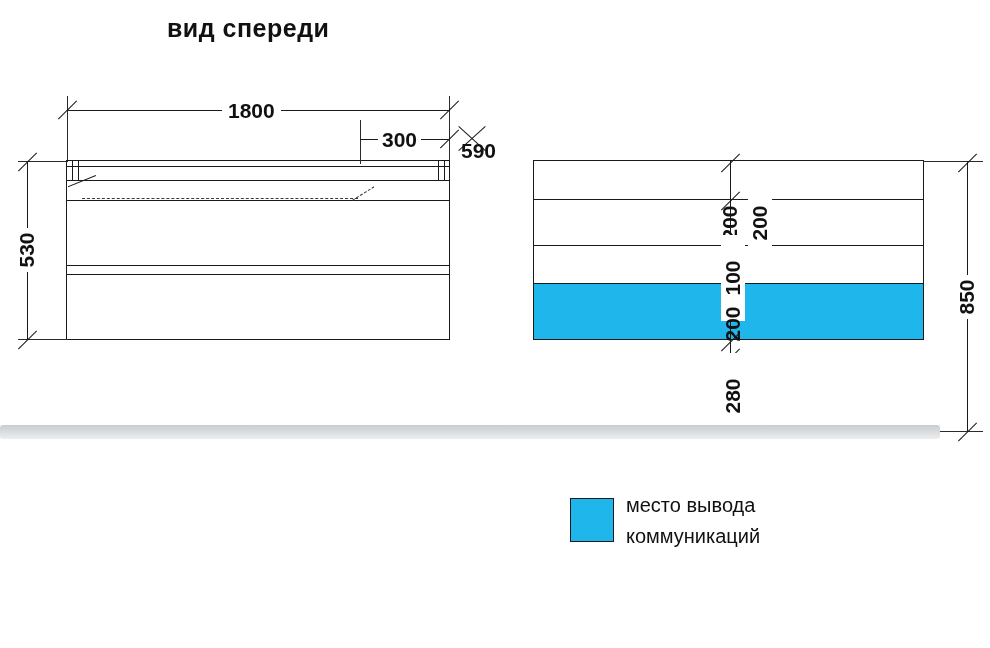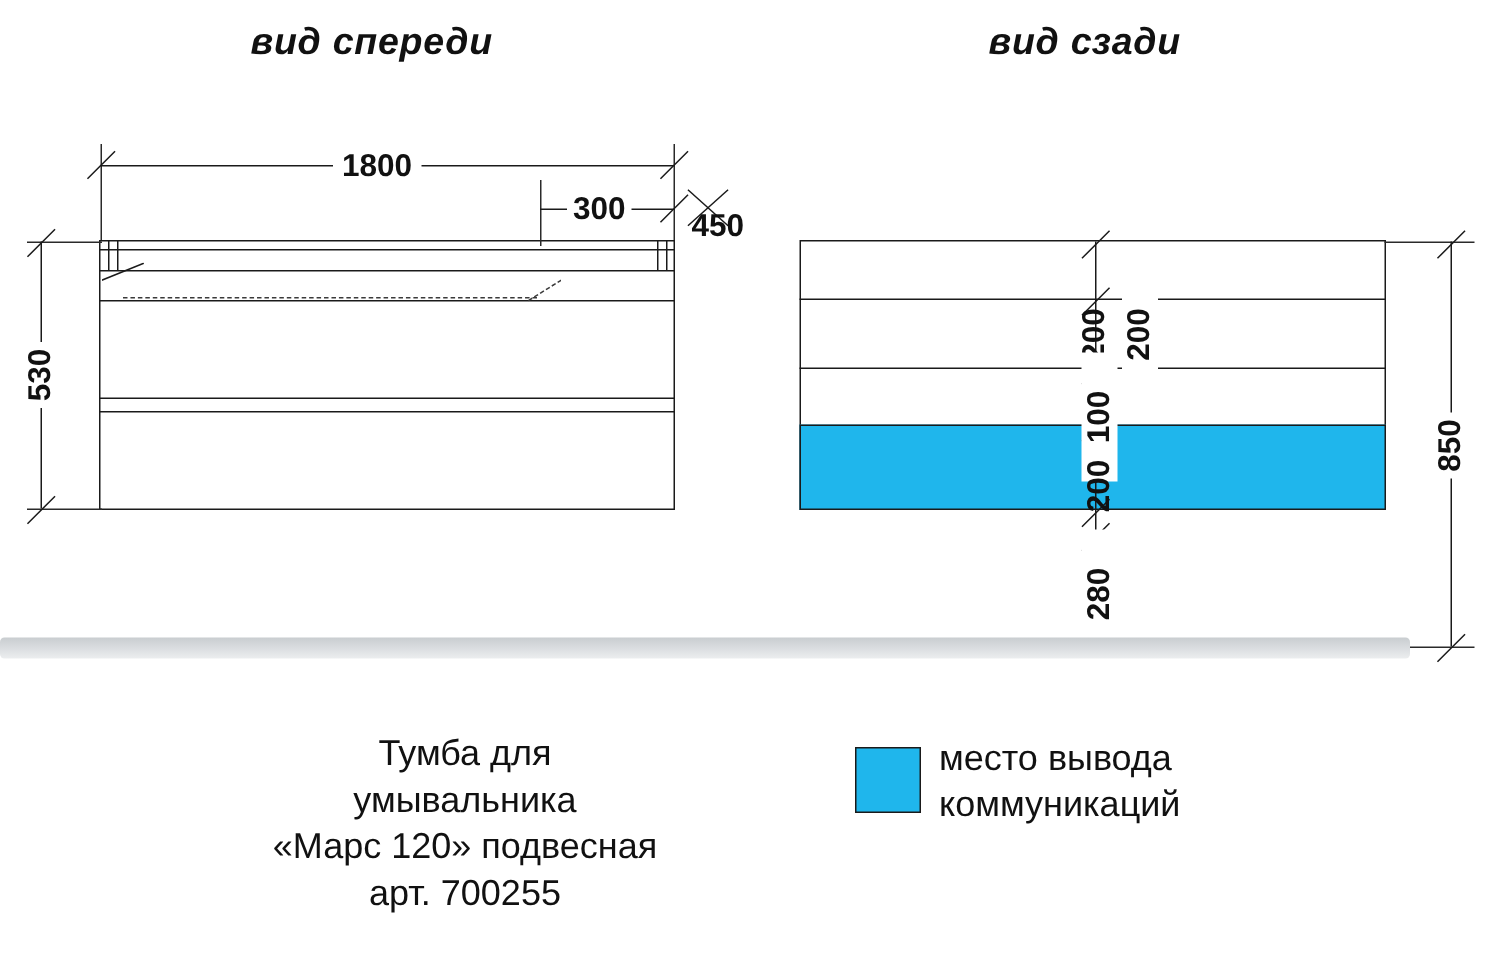--- a/index.html
+++ b/index.html
@@ -14,21 +14,21 @@
     font-family: "Liberation Sans", sans-serif;
     color: #111111;
     overflow: hidden;
   }
   .stage {
     position: absolute;
     left: 0; top: 0;
     width: 990px;
     height: 648px;
   }
-  .abs { position: absolute; font-style: italic; }
+  .abs { position: absolute; }
 
   
   .view-title {
     font-size: 25px;
     font-weight: bold;
     letter-spacing: 0.5px;
     white-space: nowrap;
     color: #111;
   }
 
@@ -124,33 +124,32 @@
     white-space: pre-line;
   }
   .legend-swatch {
     position: absolute;
     background: #1fb6ec;
     border: 1.4px solid #1a1a1a;
     box-sizing: border-box;
   }
   .legend-text {
     position: absolute;
-    font-size: 24px;
+    font-size: 20px;
     line-height: 31px;
     color: #111;
     white-space: pre-line;
   }
 </style>
 </head>
 <body>
 
 <div class="stage">
 
   <div class="view-title abs" style="left:167px; top:14px;">вид спереди</div>
-  <div class="view-title abs" style="left:659px; top:14px;">вид сзади</div>
 
   <div class="box" style="left:66px; top:160px; width:384px; height:180px;"></div>
 
   <div class="hline thin" style="left:66px; top:166px; width:384px;"></div>
   <div class="hline thin" style="left:66px; top:180px; width:384px;"></div>
   <div class="hline thin" style="left:66px; top:200px; width:384px;"></div>
   <div class="hline thin" style="left:66px; top:265px; width:384px;"></div>
   <div class="hline thin" style="left:66px; top:274px; width:384px;"></div>
 
   <div class="vline thin" style="left:72px; top:160px; height:20px;"></div>
@@ -175,21 +174,21 @@
 
   <div class="ext-vline" style="left:360px; top:120px; height:44px;"></div>
   <div class="dim-line" style="left:360px; top:139px; width:89px;"></div>
   <div class="tick45" style="left:449px; top:126px;"></div>
   <div class="dim-text" style="left:378px; top:128px; background:#fff; padding:0 4px;">300</div>
 
   <div class="abs" style="left:448px; top:112px; width:40px; height:52px; overflow:visible;">
     <div style="position:absolute; left:6px; top:26px; width:36px; height:0; border-top:1.4px solid #1a1a1a; transform:rotate(-42deg); transform-origin:50% 50%;"></div>
     <div style="position:absolute; left:6px; top:26px; width:36px; height:0; border-top:1.4px solid #1a1a1a; transform:rotate(42deg); transform-origin:50% 50%;"></div>
   </div>
-  <div class="dim-text" style="left:461px; top:139px;">450</div>
+  <div class="dim-text" style="left:461px; top:139px;">590</div>
 
   <div class="ext-line" style="left:18px; top:161px; width:50px;"></div>
   <div class="ext-line" style="left:18px; top:339px; width:50px;"></div>
   <div class="dim-vline" style="left:27px; top:161px; height:178px;"></div>
   <div class="tick45" style="left:27px; top:149px;"></div>
   <div class="tick45" style="left:27px; top:327px;"></div>
   <div class="dim-text vert" style="left:5px; top:238px; width:44px; text-align:center; background:#fff;">530</div>
 
   <div class="box" style="left:533px; top:160px; width:391px; height:180px;"></div>
 
@@ -217,22 +216,18 @@
 
   <div class="ext-line" style="left:923px; top:161px; width:60px;"></div>
   <div class="ext-line" style="left:923px; top:431px; width:60px;"></div>
   <div class="dim-vline" style="left:967px; top:161px; height:270px;"></div>
   <div class="tick45" style="left:967px; top:150px;"></div>
   <div class="tick45" style="left:967px; top:419px;"></div>
   <div class="dim-text vert" style="left:945px; top:285px; width:44px; text-align:center; background:#fff;">850</div>
 
   <div class="floor" style="left:0px; top:425px; width:940px; height:14px;"></div>
 
-  <div class="caption" style="left:110px; top:487px; width:400px;">Тумба для
-умывальника
-«Марс 120» подвесная
-арт. 700255</div>
 
   <div class="legend-swatch" style="left:570px; top:498px; width:44px; height:44px;"></div>
   <div class="legend-text" style="left:626px; top:490px; width:330px;">место вывода
 коммуникаций</div>
 
 </div>
 
 </body></html>

